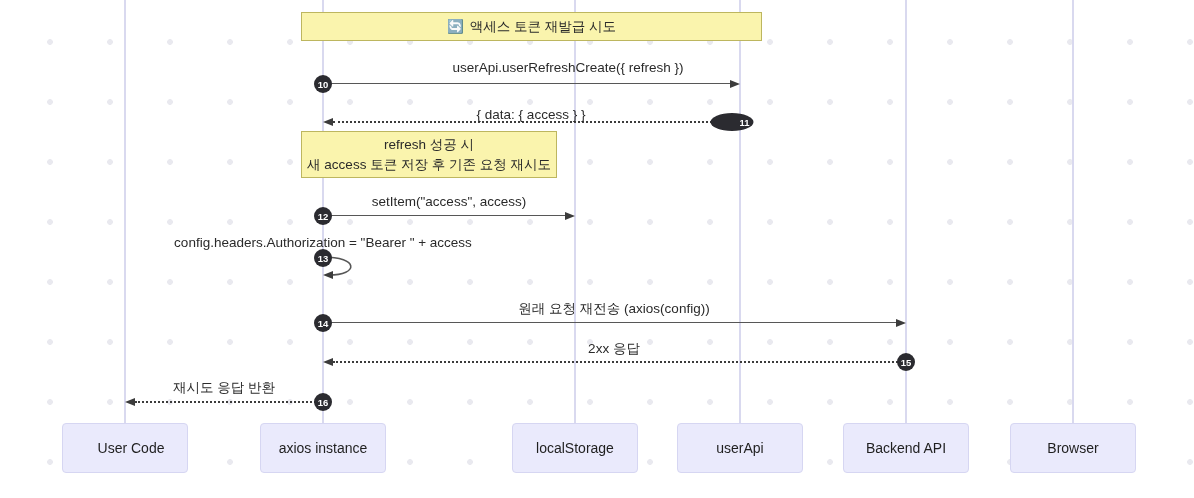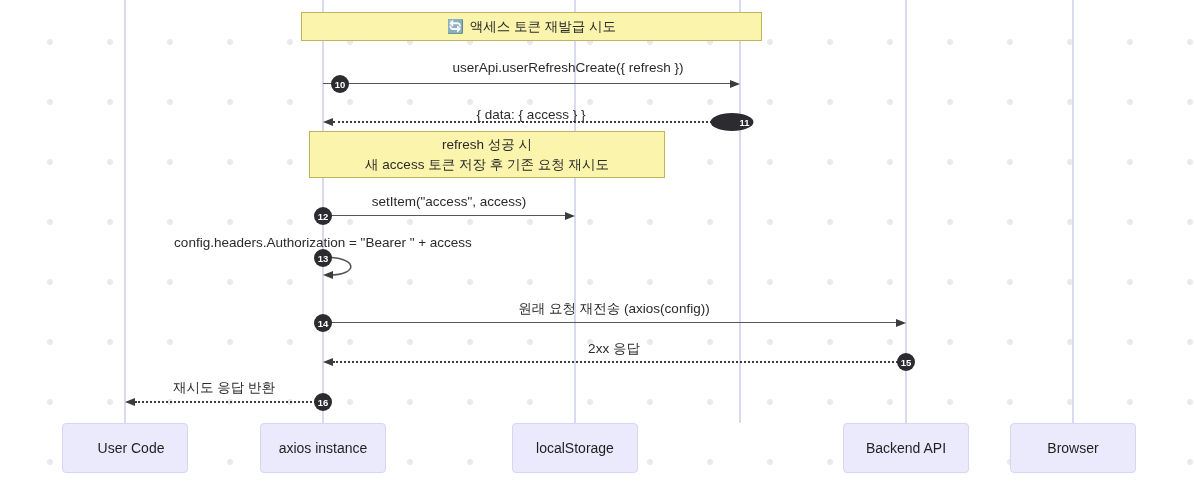--- a/index.html
+++ b/index.html
@@ -73,28 +73,28 @@
   <div class="lifeline" style="left:1072px;"></div>
 
   <div class="note" style="left:301px;top:12px;width:461px;height:29px;flex-direction:row;">
     <span class="icon-refresh">🔄</span>
     <span>액세스 토큰 재발급 시도</span>
   </div>
 
   <div class="msg-label" style="left:531px;top:60px;margin-left:37px;">userApi.userRefreshCreate({ refresh })</div>
   <div class="msg-line solid" style="left:323px;top:83px;width:407px;"></div>
   <div class="arrow-right" style="left:730px;top:84px;"></div>
-  <div class="seq-num" style="left:340px;top:84px;text-align:right;">10</div>
+  <div class="seq-num" style="left:323px;top:84px;text-align:right;">10</div>
 
   <div class="msg-label" style="left:531px;top:107px;">{ data: { access } }</div>
   <div class="msg-line dotted" style="left:333px;top:121px;width:407px;"></div>
   <div class="arrow-left" style="left:323px;top:122px;"></div>
   <div class="seq-num" style="left:732px;top:122px;padding-left:25px;">11</div>
 
-  <div class="note" style="left:309px;top:131px;width:356px;height:47px;">
+  <div class="note" style="left:301px;top:131px;width:256px;height:47px;">
     <span>refresh 성공 시</span>
     <span>새 access 토큰 저장 후 기존 요청 재시도</span>
   </div>
 
   <div class="msg-label" style="left:449px;top:194px;">setItem("access", access)</div>
   <div class="msg-line solid" style="left:323px;top:215px;width:242px;"></div>
   <div class="arrow-right" style="left:565px;top:216px;"></div>
   <div class="seq-num" style="left:323px;top:216px;">12</div>
 
   <div class="msg-label" style="left:323px;top:235px;">config.headers.Authorization = "Bearer " + access</div>
@@ -121,20 +121,23 @@
 
   <div class="actor" style="left:62px;padding-left:12px;">
     <span>User Code</span>
   </div>
   <div class="actor" style="left:260px;">
     <span>axios instance</span>
   </div>
   <div class="actor" style="left:512px;">
     <span>localStorage</span>
   </div>
+  <div class="actor" style="left:677px;">
+    <span>userApi</span>
+  </div>
   <div class="actor" style="left:843px;">
     <span>Backend API</span>
   </div>
   <div class="actor" style="left:1010px;">
     <span>Browser</span>
   </div>
 
 </div>
 
 </body></html>

